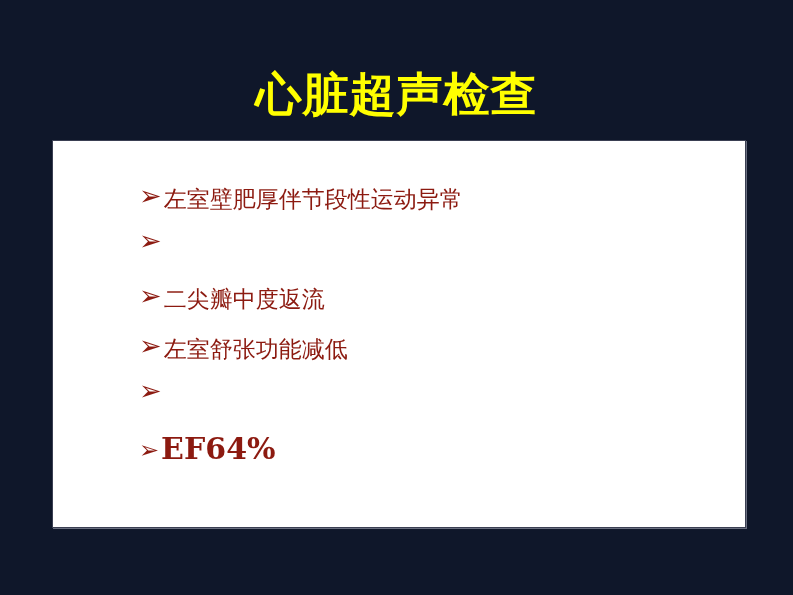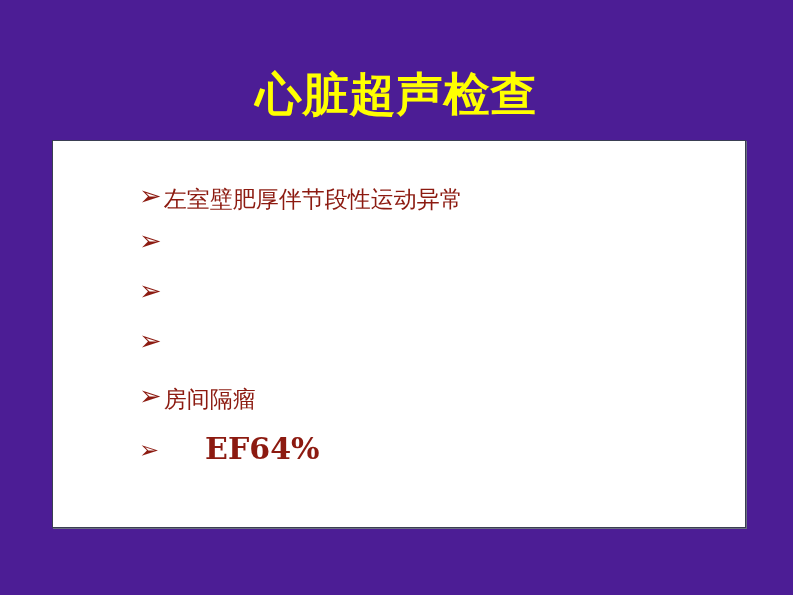--- a/index.html
+++ b/index.html
@@ -9,21 +9,21 @@
   body {
     width: 793px;
     height: 595px;
     overflow: hidden;
     font-family: "Liberation Sans", sans-serif;
   }
   .slide {
     position: relative;
     width: 793px;
     height: 595px;
-    background: #4c1d95;
+    background: #0f172a;
     box-sizing: border-box;
   }
   .slide-title {
     position: absolute;
     left: 0;
     top: 66px;
     width: 793px;
     text-align: center;
     color: #ffff00;
     font-size: 46px;
@@ -70,21 +70,20 @@
     flex: 0 1 auto;
     font-size: 23px;
     line-height: 40px;
     color: #8c1a10;
     font-family: "DejaVu Serif", "Liberation Serif", serif;
   }
   .bullet-row.latin .bullet-text {
     font-weight: bold;
     font-size: 30px;
     letter-spacing: 0px;
-    margin-left: 44px;
   }
   .bullet-row.latin .bullet-marker {
     font-size: 24px;
     top: -1px;
   }
 </style>
 </head>
 <body>
 
 <div class="slide">
@@ -98,29 +97,30 @@
         <span class="bullet-marker">➢</span>
         <span class="bullet-text">左室壁肥厚伴节段性运动异常</span>
       </div>
 
       <div class="bullet-row">
         <span class="bullet-marker">➢</span>
       </div>
 
       <div class="bullet-row">
         <span class="bullet-marker">➢</span>
+        <span class="bullet-text">二尖瓣中度返流</span>
       </div>
 
       <div class="bullet-row">
         <span class="bullet-marker">➢</span>
+        <span class="bullet-text">左室舒张功能减低</span>
       </div>
 
       <div class="bullet-row">
         <span class="bullet-marker">➢</span>
-        <span class="bullet-text">房间隔瘤</span>
       </div>
 
       <div class="bullet-row latin">
         <span class="bullet-marker">➢</span>
         <span class="bullet-text">EF64%</span>
       </div>
 
     </div>
   </div>
 

